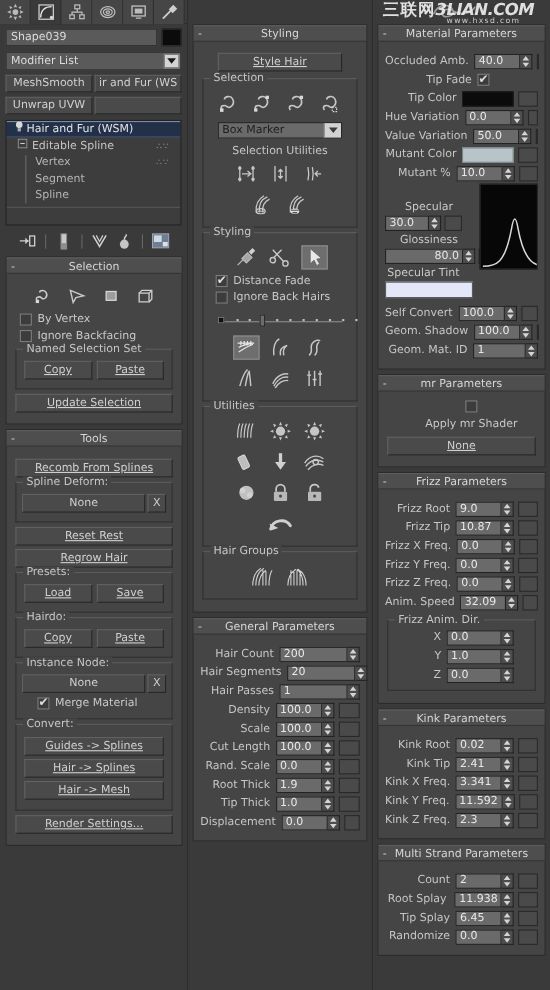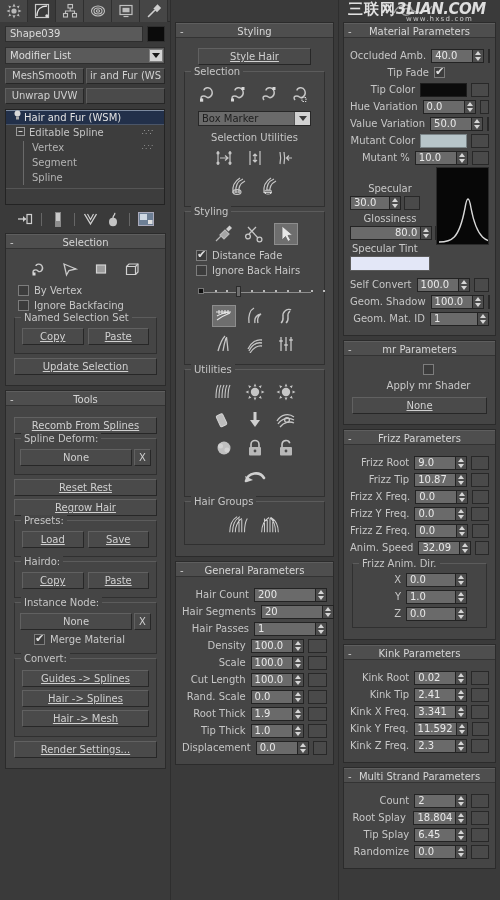--- a/index.html
+++ b/index.html
@@ -1244,21 +1244,21 @@
             <span class="arrows">
                 <i class="up"></i>
                 <i class="dn"></i>
               </span>
           </span>
           <span class="maprect"></span>
         </div>
         <div class="prow">
           <span class="plabel" style="width:80px;text-align:center;">Root Splay</span>
           <span class="spin">
-            <span class="val">18.804</span>
+            <span class="val">11.938</span>
             <span class="arrows">
                 <i class="up"></i>
                 <i class="dn"></i>
               </span>
           </span>
           <span class="maprect"></span>
         </div>
         <div class="prow">
           <span class="plabel" style="width:80px;">Tip Splay</span>
           <span class="spin">

